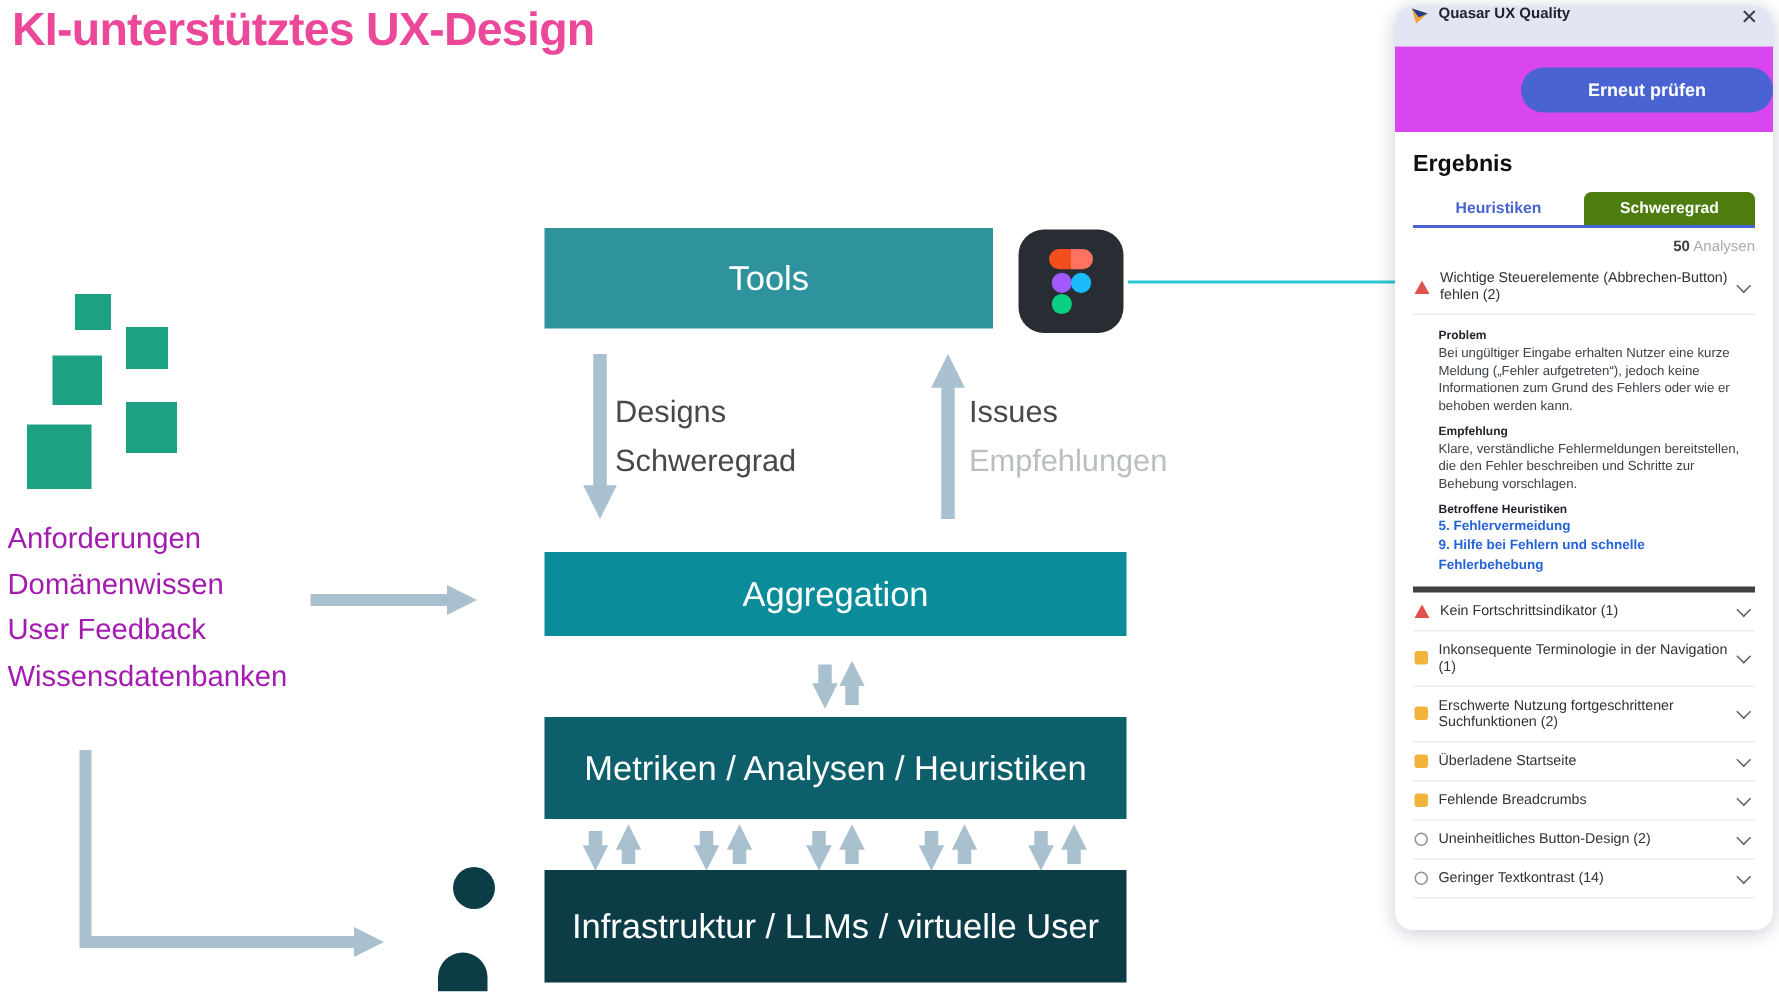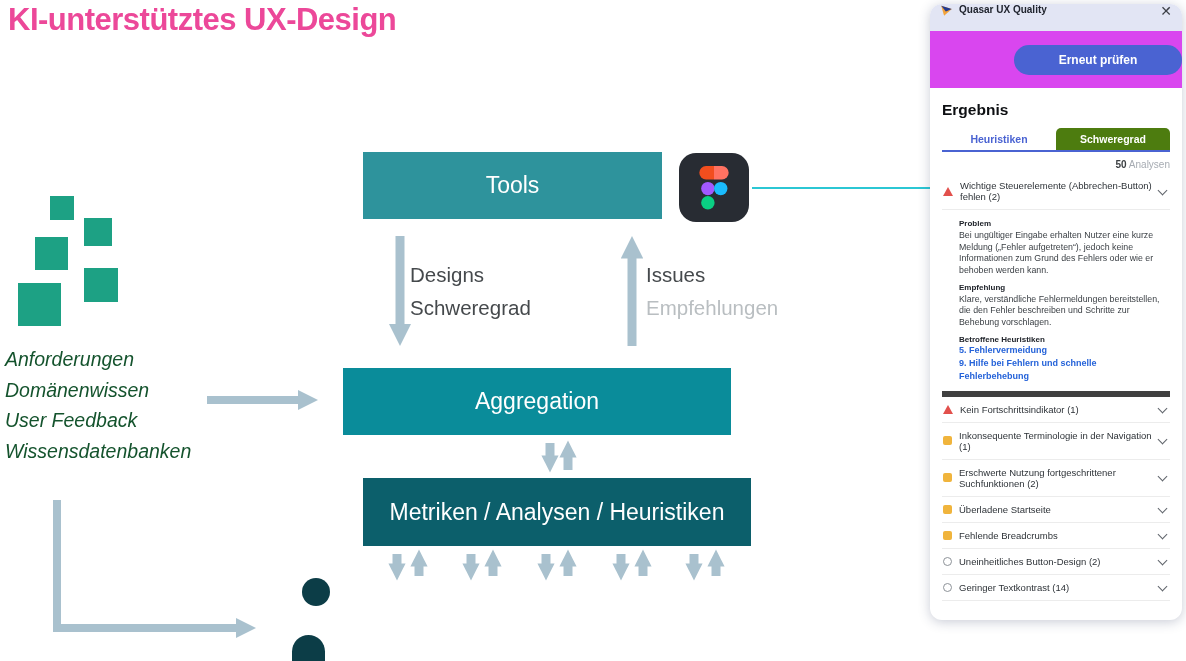--- a/index.html
+++ b/index.html
@@ -6,26 +6,26 @@
   body{font-family:"Liberation Sans",sans-serif;-webkit-font-smoothing:antialiased;}
   #canvas{position:relative;width:1186px;height:661px;overflow:hidden;background:#fff;}
 
   
   .page-title{position:absolute;left:8px;top:2px;font-size:31px;font-weight:700;color:#ec4899;letter-spacing:-0.5px;}
 
   
   .gsq{position:absolute;background:#1da184;}
 
   
-  .input-labels{position:absolute;left:5px;top:344px;font-size:19.5px;line-height:30.5px;color:#14532d;font-style:italic;}
+  .input-labels{position:absolute;left:5px;top:344px;font-size:19.5px;line-height:30.5px;color:#a21caf;}
 
   
   .fbox{position:absolute;display:flex;align-items:center;justify-content:center;color:#fff;font-size:23px;font-weight:400;}
   .box-tools{left:363px;top:152px;width:299px;height:67px;background:#2e939c;}
-  .box-agg{left:343px;top:368px;width:388px;height:67px;background:#0a8c9a;}
+  .box-agg{left:363px;top:368px;width:388px;height:56px;background:#0a8c9a;}
   .box-metrics{left:363px;top:478px;width:388px;height:68px;background:#0c5f6b;}
   .box-infra{left:363px;top:580px;width:388px;height:75px;background:#0c3d47;}
 
   .arrow-label{position:absolute;font-size:20.5px;line-height:33px;color:#45494c;}
   .lbl-muted{color:#b9bec1;}
 
   
   #arrow-layer{position:absolute;left:0;top:0;width:1186px;height:661px;pointer-events:none;}
 
   
@@ -53,21 +53,21 @@
   .count-num{font-size:10px;font-weight:700;color:#3c4043;}
   .count-suffix{font-size:10px;color:#a6abb2;}
   .issue-row{display:flex;align-items:center;gap:7px;padding:7px 1px;border-bottom:1px solid #ececec;}
   .issue-label{flex:1;font-size:9.5px;color:#2e3338;}
   .sev{flex:0 0 auto;}
   .sev-high{width:0;height:0;border-left:5px solid transparent;border-right:5px solid transparent;border-bottom:9px solid #e2504c;}
   .sev-medium{width:9px;height:9px;background:#f0b43c;border-radius:2px;}
   .sev-low{width:7px;height:7px;border:1.5px solid #8d9298;border-radius:50%;background:#fff;}
   .chev{width:6px;height:6px;border-right:1.5px solid #5f646b;border-bottom:1.5px solid #5f646b;transform:rotate(45deg);margin:0 3px 2px 0;}
   .chev.up{transform:rotate(225deg);margin:3px 3px 0 0;}
-  .issue-detail{padding:3px 6px 8px 17px;border-bottom:6px solid #404040;}
+  .issue-detail{padding:3px 6px 8px 17px;border-bottom:4px solid #404040;}
   .detail-h{font-size:8px;font-weight:700;color:#20242b;margin-top:6px;}
   .detail-p{font-size:8.8px;color:#3c4146;line-height:1.33;margin-top:2px;}
   .detail-link{font-size:9px;font-weight:700;color:#2563d9;line-height:1.45;}
 </style>
 </head>
 <body>
 
 <div id="canvas">
 
   <div class="page-title">KI-unterstütztes UX-Design</div>
@@ -122,20 +122,23 @@
 
   <div class="fbox box-tools">
       <span>Tools</span>
     </div>
   <div class="fbox box-agg">
       <span>Aggregation</span>
     </div>
   <div class="fbox box-metrics">
       <span>Metriken / Analysen / Heuristiken</span>
     </div>
+  <div class="fbox box-infra">
+      <span>Infrastruktur / LLMs / virtuelle User</span>
+    </div>
 
   <div class="arrow-label" style="left:410px;top:258px;">
     <div>Designs</div>
     <div>Schweregrad</div>
   </div>
   <div class="arrow-label" style="left:646px;top:258px;">
     <div>Issues</div>
     <div class="lbl-muted">Empfehlungen</div>
   </div>
 

